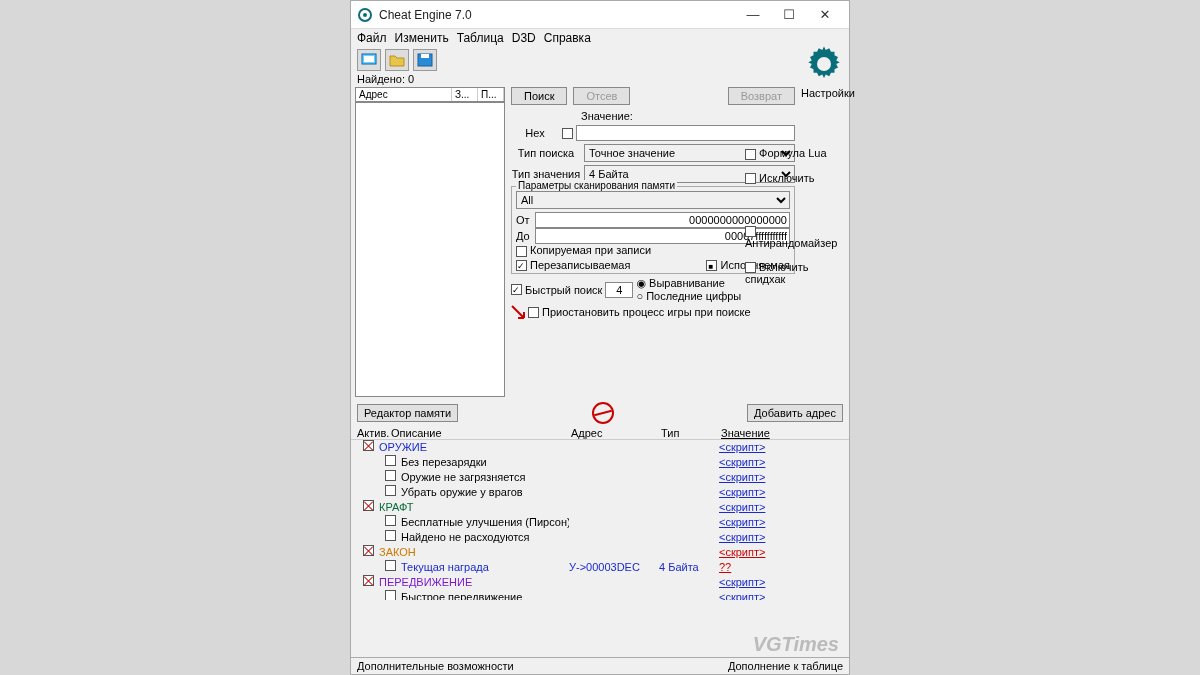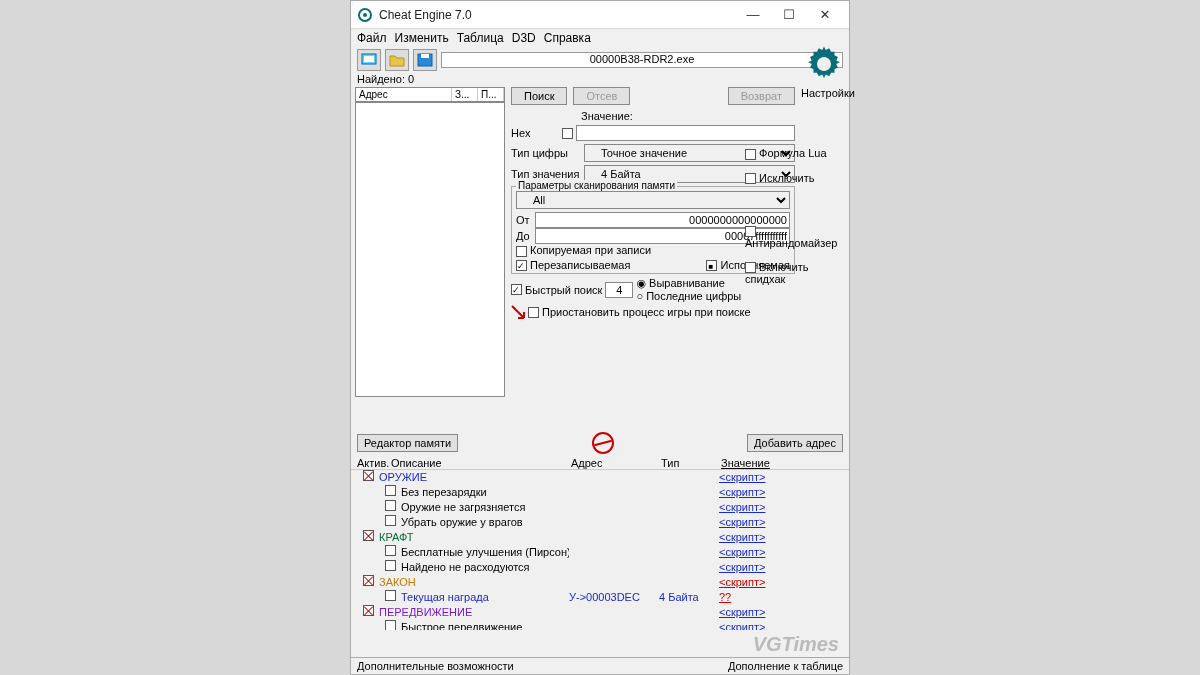--- a/index.html
+++ b/index.html
@@ -20,33 +20,33 @@
 .main-split { display: flex; padding: 2px 4px; gap: 6px; }
 .left-panel { width: 150px; }
 .list-header { display: flex; background: #fff; border: 1px solid #888; }
 .list-header span { padding: 1px 3px; border-right: 1px solid #ccc; font-size: 10px; }
 .list-box { height: 295px; border: 1px solid #888; background: #fff; }
 .right-panel { flex: 1; display: flex; flex-direction: column; gap: 3px; padding-right: 50px; }
 .btn-row { display: flex; gap: 6px; margin-bottom: 2px; }
 .btn { border: 1px solid #888; background: #e1e1e1; padding: 2px 12px; font-size: 11px; }
 .btn.gray { color: #999; }
 .form-row { display: flex; align-items: center; gap: 3px; }
-.form-row .lbl { text-align: left; font-size: 11px; min-width: 70px; }
+.form-row .lbl { text-align: center; font-size: 11px; min-width: 70px; }
 .txt { border: 1px solid #888; background: #fff; height: 16px; flex: 1; padding: 0 2px; font-size: 11px; }
-.sel { border: 1px solid #888; background: #f0f0f0; height: 18px; flex: 1; font-size: 11px; padding: 0 12px; }
+.sel { border: 1px solid #888; background: #f0f0f0; height: 18px; flex: 1; font-size: 11px; padding: 0 0; }
 .chk { width: 11px; height: 11px; border: 1px solid #555; display: inline-block; background: #fff; vertical-align: middle; }
 .chk.x::after { content: "✓"; font-size: 9px; position: relative; left: 0; top: -2px; }
 .chk.sq::after { content: "■"; font-size: 8px; position: relative; left: 1px; top: -2px; }
 .fieldset { border: 1px solid #aaa; padding: 4px 4px 2px; position: relative; }
 .fieldset .legend { position: absolute; top: -7px; left: 4px; background: #f0f0f0; padding: 0 2px; font-size: 10px; }
 .side-opts { position: absolute; right: 4px; top: 146px; width: 100px; font-size: 10px; display: flex; flex-direction: column; gap: 12px; }
 .range-row { display: flex; align-items: center; gap: 3px; }
 .range-row .lbl2 { width: 16px; font-size: 11px; }
 .range-row input { text-align: right; }
-.mid-row { display: flex; align-items: center; padding: 3px 6px; gap: 6px; margin-top: 30px; }
+.mid-row { display: flex; align-items: center; padding: 3px 6px; gap: 6px; }
 .mid-row .btn { padding: 2px 6px; }
 .noentry { width: 22px; height: 22px; border: 2px solid #c00; border-radius: 50%; display: flex; align-items: center; justify-content: center; margin: 0 auto; }
 .noentry::after { content: ""; width: 18px; height: 2px; background: #c00; transform: rotate(-15deg); }
 .tbl-head { display: flex; padding: 0 6px; font-size: 11px; border-bottom: 1px solid #ccc; }
 .tbl-head span, .tbl-row span { display: inline-block; }
 .c-act { width: 34px; } .c-desc { width: 180px; } .c-adr { width: 90px; } .c-typ { width: 60px; } .c-val { width: 80px; text-decoration: underline; }
 .tbl-body { padding: 0 6px; max-height: 160px; overflow: hidden; }
 .tbl-row { display: flex; align-items: flex-start; font-size: 11px; line-height: 15px; }
 .tbl-row .chkcell { width: 22px; display: flex; align-items: center; justify-content: center; }
 .tbl-row .desc { width: 180px; white-space: nowrap; overflow: hidden; }
@@ -95,21 +95,20 @@
       <svg width="16" height="14">
           <path d="M1 3h5l2 2h7v8H1z" fill="#e6c549" stroke="#b89020"></path>
         </svg>
     </div>
     <div class="tb-btn">
       <svg width="16" height="14">
           <rect x="1" y="1" width="14" height="12" fill="#2a8bd4" stroke="#1560a0"></rect>
           <rect x="4" y="1" width="8" height="4" fill="#fff"></rect>
         </svg>
     </div>
-    <div class="proc-label">00000B38-RDR2.exe</div>
   </div>
 
   <div class="logo-area">
     <svg width="42" height="42" class="gear" viewBox="0 0 24 24">
         <path d="M12 2l1 2 2-1 1 2 2 0 0 2 2 1-1 2 2 1-2 1 1 2-2 1 0 2-2 0-1 2-2-1-1 2-1-2-2 1-1-2-2 0 0-2-2-1 1-2-2-1 2-1-1-2 2-1 0-2 2 0 1-2 2 1z" fill="#0a6e7a"></path>
         <circle cx="12" cy="12" r="4" fill="#f0f0f0"></circle>
       </svg>
     <div>Настройки</div>
   </div>
 
@@ -134,21 +133,21 @@
       </div>
 
       <div style="padding-left:70px"><span>Значение:</span></div>
       <div class="form-row">
         <span class="lbl" style="min-width:48px">Hex</span>
         <span class="chk"></span>
         <input class="txt" style="">
       </div>
 
       <div class="form-row">
-        <span class="lbl">Тип цифры</span>
+        <span class="lbl">Тип поиска</span>
         <select class="sel"><option>Точное значение</option></select>
       </div>
       <div class="form-row">
         <span class="lbl">Тип значения</span>
         <select class="sel"><option>4 Байта</option></select>
       </div>
 
       <div class="fieldset">
         <span class="legend">Параметры сканирования памяти</span>
         <select class="sel" style="width:100%;margin-bottom:3px"><option>All</option></select>

